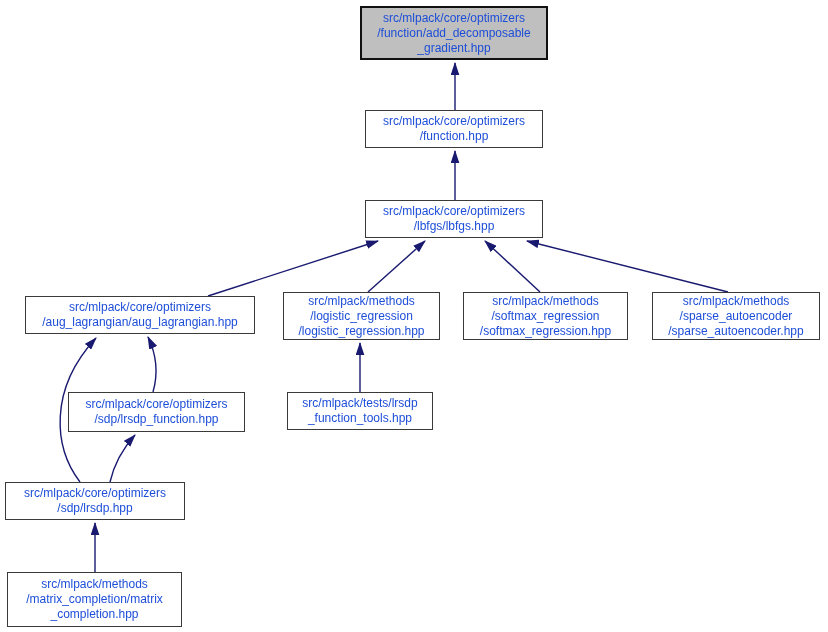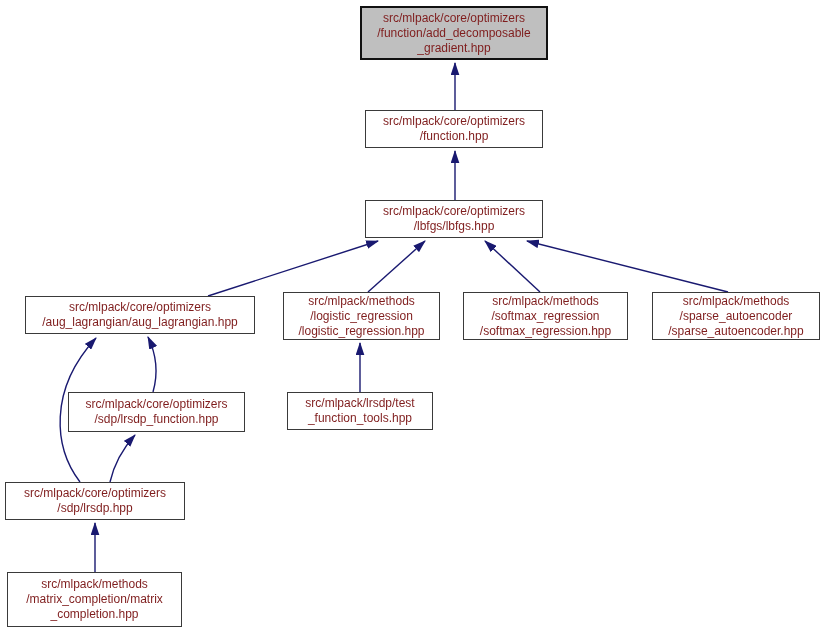--- a/index.html
+++ b/index.html
@@ -20,21 +20,21 @@
     left: 0;
     top: 0;
     width: 828px;
     height: 632px;
   }
   .node {
     position: absolute;
     box-sizing: border-box;
     border: 1.5px solid #3a3a3a;
     background: #ffffff;
-    color: #7f1d1d;
+    color: #1d4ed8;
     font-size: 12px;
     line-height: 15px;
     text-align: center;
     white-space: pre-line;
     display: flex;
     align-items: center;
     justify-content: center;
     padding: 2px 3px;
     cursor: pointer;
   }
@@ -94,21 +94,21 @@
 /softmax_regression
 /softmax_regression.hpp</div>
 
   <div class="node" style="left:652px; top:292px; width:168px; height:48px;">src/mlpack/methods
 /sparse_autoencoder
 /sparse_autoencoder.hpp</div>
 
   <div class="node" style="left:68px; top:392px; width:177px; height:40px;">src/mlpack/core/optimizers
 /sdp/lrsdp_function.hpp</div>
 
-  <div class="node" style="left:287px; top:392px; width:146px; height:38px;">src/mlpack/lrsdp/test
+  <div class="node" style="left:287px; top:392px; width:146px; height:38px;">src/mlpack/tests/lrsdp
 _function_tools.hpp</div>
 
   <div class="node" style="left:5px; top:482px; width:180px; height:38px;">src/mlpack/core/optimizers
 /sdp/lrsdp.hpp</div>
 
   <div class="node" style="left:7px; top:572px; width:175px; height:55px;">src/mlpack/methods
 /matrix_completion/matrix
 _completion.hpp</div>
 
 </div>

